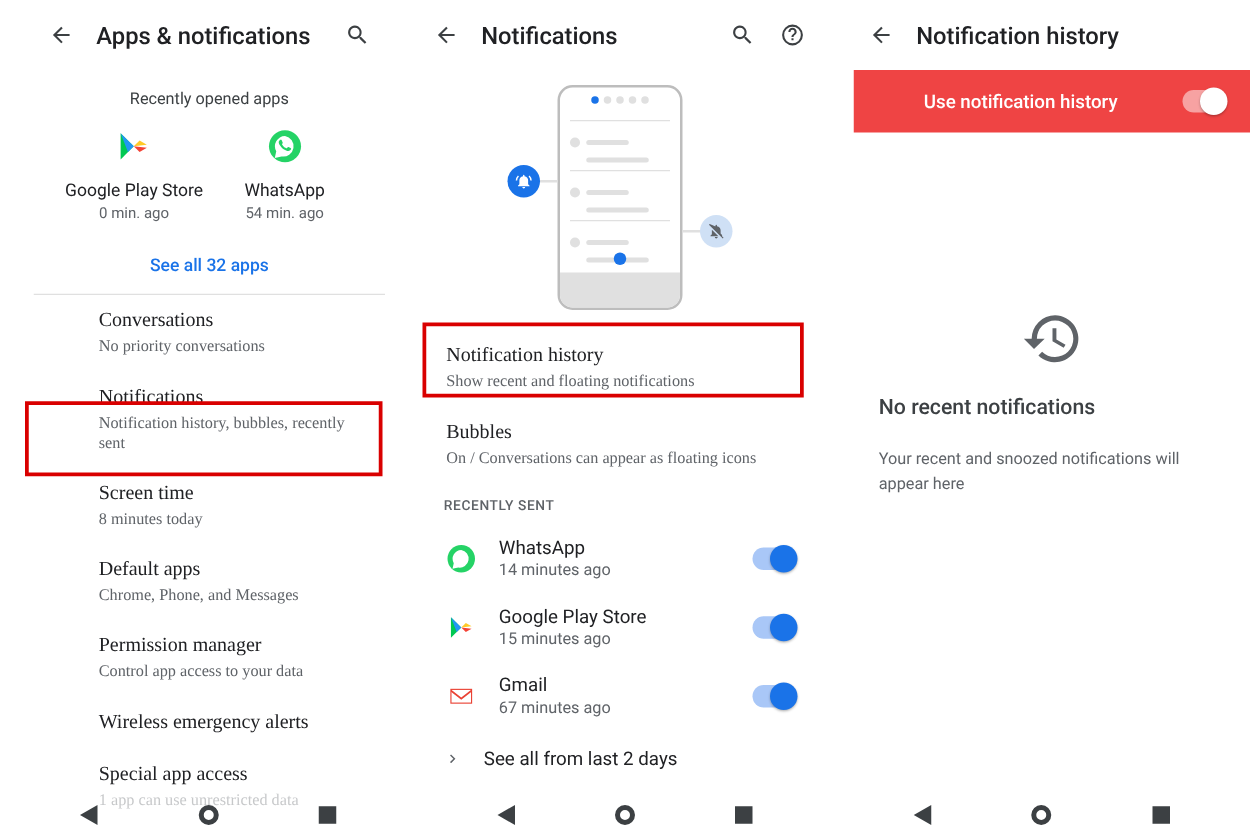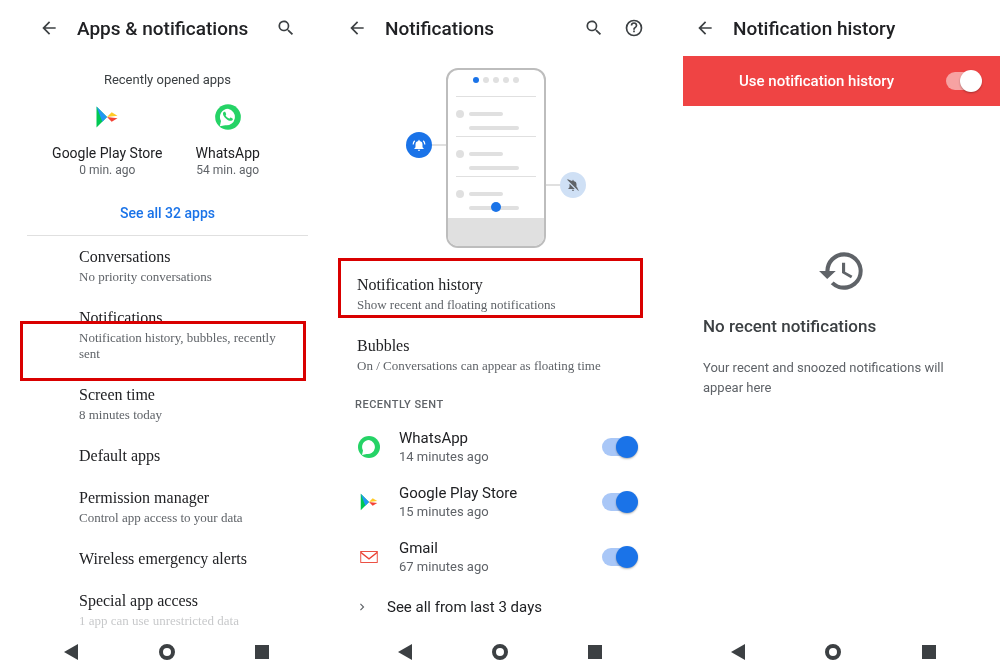--- a/index.html
+++ b/index.html
@@ -145,20 +145,21 @@
     <div class="list-item">
       <div class="primary">Notifications</div>
       <div class="secondary">Notification history, bubbles, recently sent</div>
     </div>
     <div class="list-item">
       <div class="primary">Screen time</div>
       <div class="secondary">8 minutes today</div>
     </div>
     <div class="list-item">
       <div class="primary">Default apps</div>
+      <div class="secondary">Chrome, Phone, and Messages</div>
     </div>
     <div class="list-item">
       <div class="primary">Permission manager</div>
       <div class="secondary">Control app access to your data</div>
     </div>
     <div class="list-item">
       <div class="primary">Wireless emergency alerts</div>
     </div>
     <div class="list-item">
       <div class="primary">Special app access</div>
@@ -217,21 +218,21 @@
           </svg>
       </div>
     </div>
 
     <div class="list-item" style="padding-left:22px">
       <div class="primary">Notification history</div>
       <div class="secondary">Show recent and floating notifications</div>
     </div>
     <div class="list-item" style="padding-left:22px">
       <div class="primary">Bubbles</div>
-      <div class="secondary">On / Conversations can appear as floating time</div>
+      <div class="secondary">On / Conversations can appear as floating icons</div>
     </div>
 
     <div class="subhead">RECENTLY SENT</div>
 
     <div class="app-row">
       <div class="appicon">
         <svg width="24" height="24" viewBox="0 0 24 24">
             <circle cx="12" cy="12" r="11" fill="#25d366"></circle>
             <path fill="#fff" d="M12 5a7 7 0 00-6 10.5L5 20l4.6-1A7 7 0 1012 5z"></path>
           </svg>
@@ -270,21 +271,21 @@
         <div class="name">Gmail</div>
         <div class="sub">67 minutes ago</div>
       </div>
       <div class="switch"></div>
     </div>
 
     <div class="expand-row">
       <svg class="chevron" viewBox="0 0 24 24">
           <path fill="#5f6368" d="M8.6 16.6L13.2 12 8.6 7.4 10 6l6 6-6 6z"></path>
         </svg>
-      <span style="font-size:15px;">See all from last 3 days</span>
+      <span style="font-size:15px;">See all from last 2 days</span>
     </div>
 
     <div class="highlight" style="left:30px;top:258px;width:305px;height:60px;"></div>
   </div>
 
   <div class="panel p3">
     <div class="appbar">
       <div class="back">
         <svg width="20" height="20" viewBox="0 0 24 24">
             <path fill="#3c4043" d="M20 11H7.8l5.6-5.6L12 4l-8 8 8 8 1.4-1.4L7.8 13H20z"></path>

